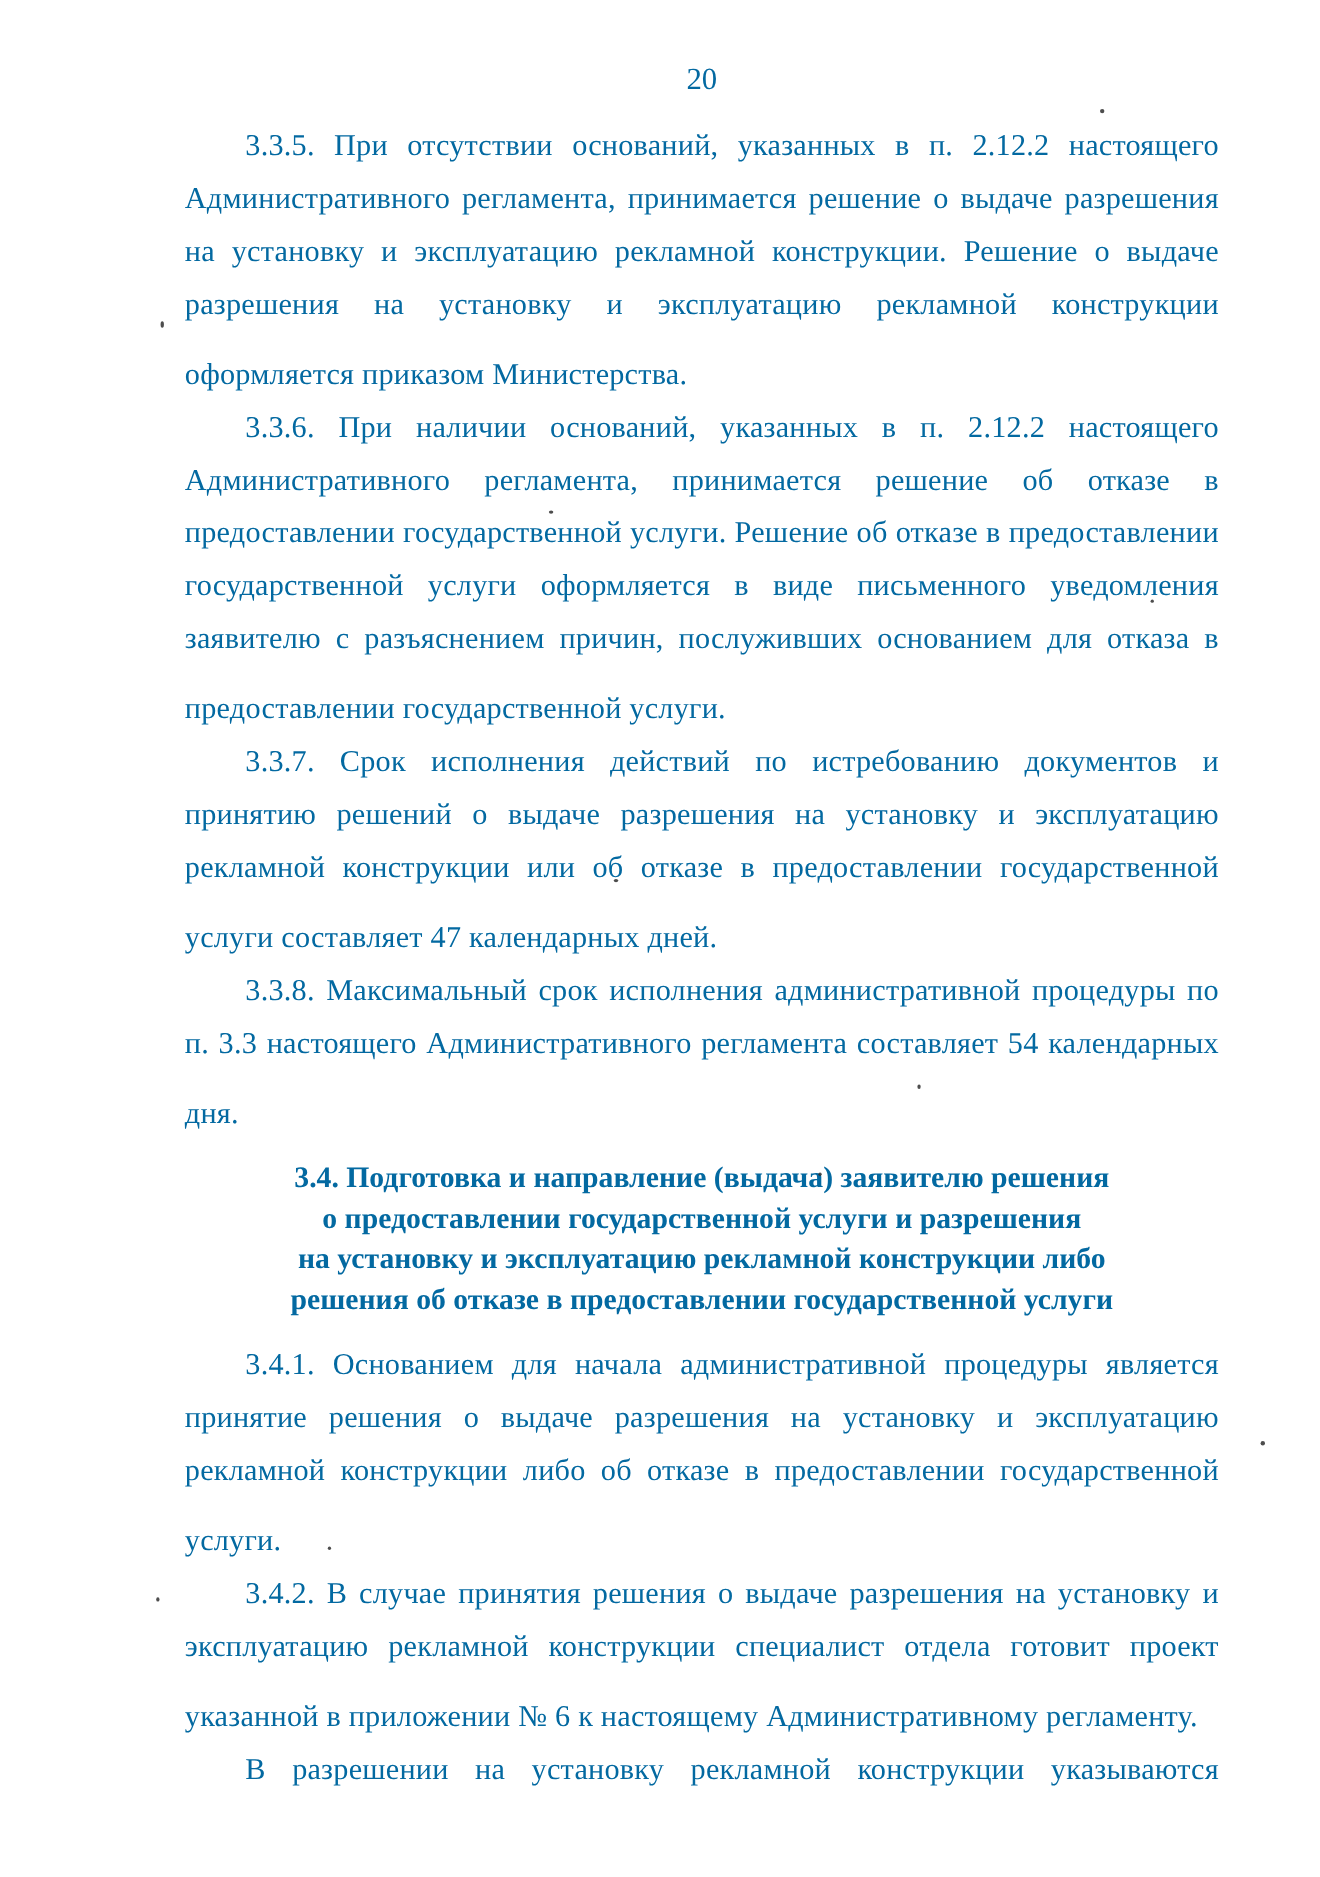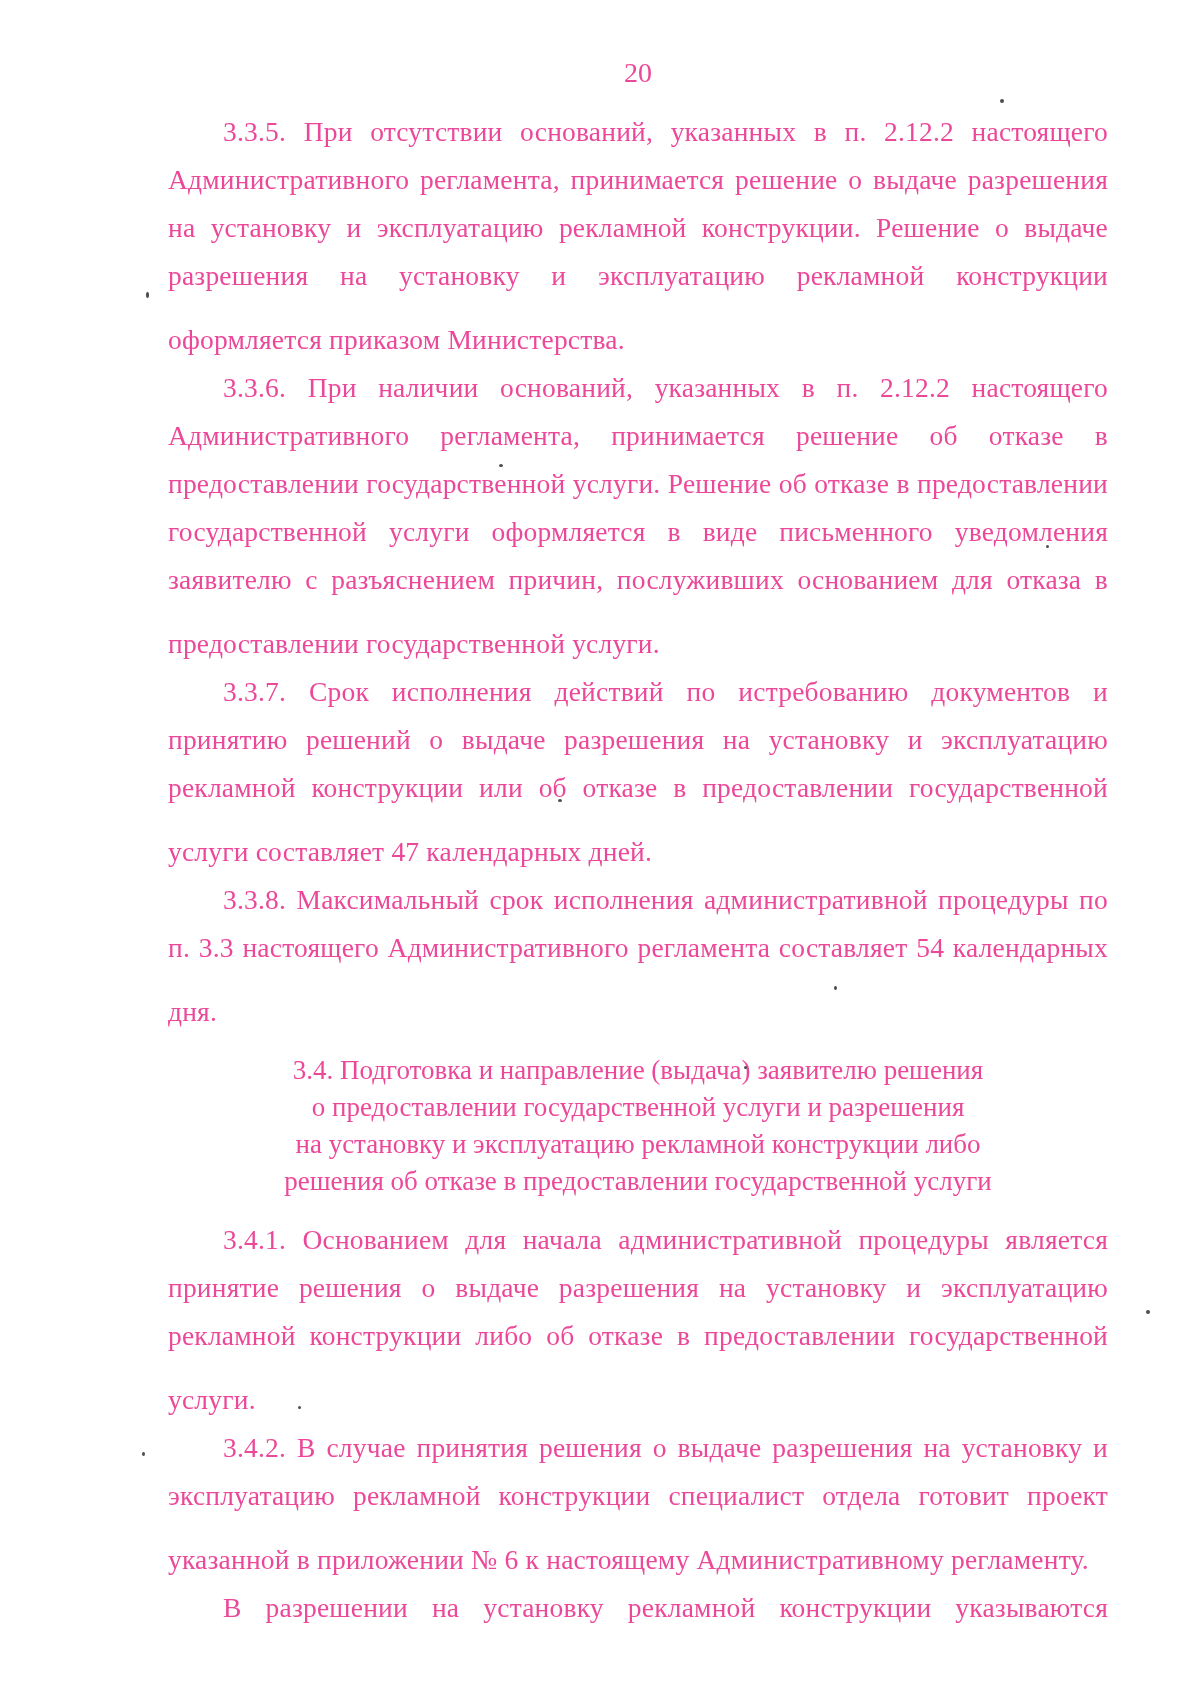--- a/index.html
+++ b/index.html
@@ -5,21 +5,21 @@
   html, body {
     margin: 0;
     padding: 0;
     background: #ffffff;
   }
   .page {
     position: relative;
     width: 1200px;
     height: 1706px;
     background: #ffffff;
-    color: #ec4899;
+    color: #0369a1;
     font-family: "Liberation Serif", "DejaVu Serif", serif;
     box-sizing: border-box;
     padding: 56px 92px 0 168px;
     overflow: hidden;
   }
   .page-number {
     font-size: 28px;
     line-height: 34px;
     text-align: center;
     height: 34px;
@@ -42,21 +42,21 @@
     text-indent: 55px;
   }
   .ln.last {
     text-align-last: left;
     margin-top: 16px;
   }
   .heading {
     margin: 16px 0;
   }
   .heading .ln {
-    font-weight: normal;
+    font-weight: bold;
     font-size: 27px;
     height: 37px;
     line-height: 37px;
     text-align: center;
     text-align-last: center;
     text-indent: 0;
     letter-spacing: 0;
   }
   .speck {
     position: absolute;

